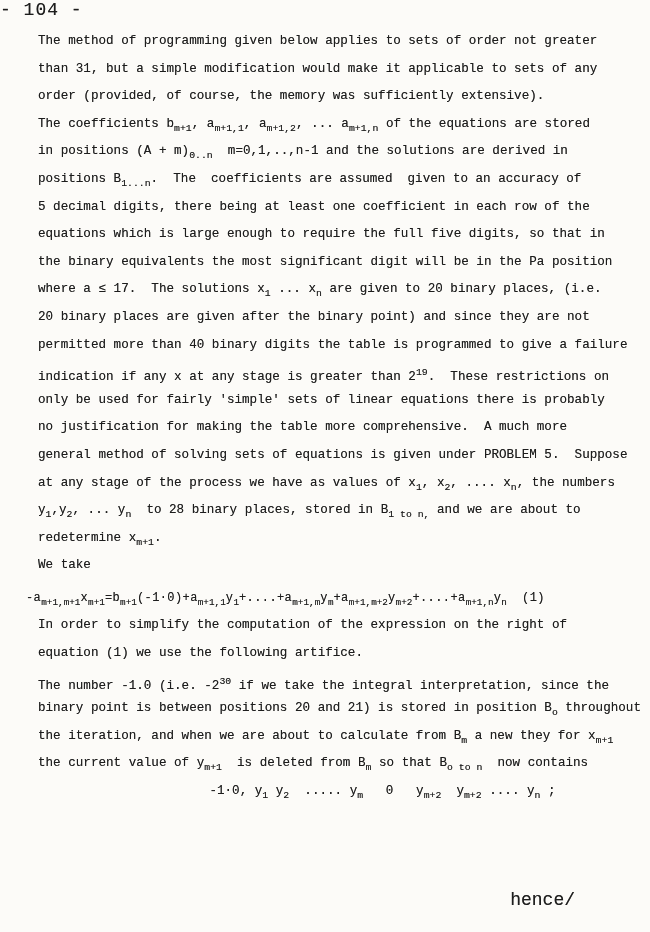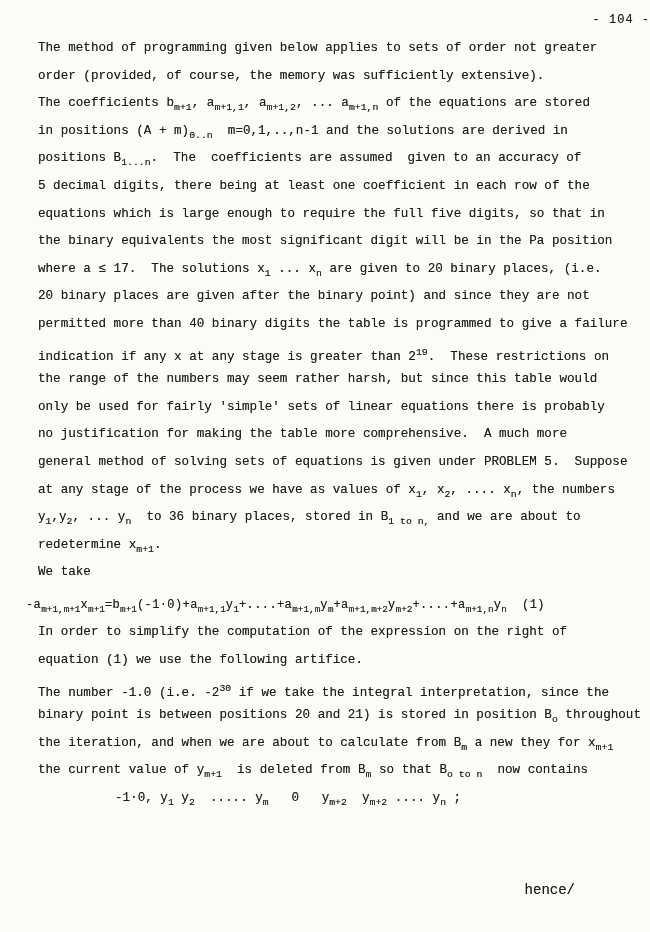--- a/index.html
+++ b/index.html
@@ -12,23 +12,22 @@
     width: 650px;
     height: 932px;
     margin: 0 auto;
     background: #fcfbf8;
     overflow: hidden;
     font-family: "Liberation Mono", "DejaVu Sans Mono", monospace;
     color: #1d1d1d;
     text-shadow: 0 0 0.5px rgba(20,20,20,0.55);
   }
   .page-number {
-    margin-top: 13px;
-    text-align: right;
-    font-size: 12px;
+    text-align: left;
+    font-size: 18px;
     letter-spacing: 1px;
     white-space: pre;
   }
   .heading {
     margin: 22px 0 0 38px;
     font-size: 12.8px;
     text-decoration: underline;
     text-underline-offset: 4px;
     white-space: pre;
   }
@@ -37,69 +36,70 @@
     font-size: 12.6px;
     font-family: Liberation Mono, monospace;
   }
   .line {
     height: 27.6px;
     line-height: 27.6px;
     white-space: pre;
   }
   .line.indented {
     padding-left: 77px;
+    text-align: center;
   }
   .line.equation {
     margin-left: -12px;
     padding-top: 5px;
     font-size: 12px;
     letter-spacing: 0.4px;
   }
   .sub {
     font-size: 0.78em;
     vertical-align: -0.42em;
     letter-spacing: 0;
   }
   .sup {
     font-size: 0.78em;
     vertical-align: 0.52em;
     letter-spacing: 0;
   }
   .catchword {
     position: absolute;
     right: 75px;
-    bottom: 34px;
-    font-size: 14px;
+    bottom: 22px;
+    font-size: 18px;
     white-space: pre;
   }
 </style>
 </head>
 <body>
 
 <div class="page">
   <div class="page-number">- 104 -</div>
   <div class="doc-body">
       <div class="line normal"><span>The method of programming given below applies to sets of order not greater</span></div>
+      <div class="line normal"><span>than 31, but a simple modification would make it applicable to sets of any</span></div>
       <div class="line normal"><span>order (provided, of course, the memory was sufficiently extensive).</span></div>
       <div class="line normal"><span>The coefficients b</span><span class="sub">m+1</span><span>, a</span><span class="sub">m+1,1</span><span>, a</span><span class="sub">m+1,2</span><span>, ... a</span><span class="sub">m+1,n</span><span> of the equations are stored</span></div>
       <div class="line normal"><span>in positions (A + m)</span><span class="sub">0..n</span><span>  m=0,1,..,n-1 and the solutions are derived in</span></div>
       <div class="line normal"><span>positions B</span><span class="sub">1...n</span><span>.  The  coefficients are assumed  given to an accuracy of</span></div>
       <div class="line normal"><span>5 decimal digits, there being at least one coefficient in each row of the</span></div>
       <div class="line normal"><span>equations which is large enough to require the full five digits, so that in</span></div>
       <div class="line normal"><span>the binary equivalents the most significant digit will be in the Pa position</span></div>
       <div class="line normal"><span>where a ≤ 17.  The solutions x</span><span class="sub">1</span><span> ... x</span><span class="sub">n</span><span> are given to 20 binary places, (i.e.</span></div>
       <div class="line normal"><span>20 binary places are given after the binary point) and since they are not</span></div>
       <div class="line normal"><span>permitted more than 40 binary digits the table is programmed to give a failure</span></div>
       <div class="line normal"><span>indication if any x at any stage is greater than 2</span><span class="sup">19</span><span>.  These restrictions on</span></div>
-      <div class="line normal"><span>the range of the numbers may seem rather harsh, but since this table would</span></div>
       <div class="line normal"><span>only be used for fairly 'simple' sets of linear equations there is probably</span></div>
       <div class="line normal"><span>no justification for making the table more comprehensive.  A much more</span></div>
       <div class="line normal"><span>general method of solving sets of equations is given under PROBLEM 5.  Suppose</span></div>
       <div class="line normal"><span>at any stage of the process we have as values of x</span><span class="sub">1</span><span>, x</span><span class="sub">2</span><span>, .... x</span><span class="sub">n</span><span>, the numbers</span></div>
-      <div class="line normal"><span>y</span><span class="sub">1</span><span>,y</span><span class="sub">2</span><span>, ... y</span><span class="sub">n</span><span>  to 36 binary places, stored in B</span><span class="sub">1 to n,</span><span> and we are about to</span></div>
+      <div class="line normal"><span>y</span><span class="sub">1</span><span>,y</span><span class="sub">2</span><span>, ... y</span><span class="sub">n</span><span>  to 28 binary places, stored in B</span><span class="sub">1 to n,</span><span> and we are about to</span></div>
       <div class="line normal"><span>redetermine x</span><span class="sub">m+1</span><span>.</span></div>
       <div class="line normal"><span>We take</span></div>
       <div class="line equation"><span>-a</span><span class="sub">m+1,m+1</span><span>x</span><span class="sub">m+1</span><span>=b</span><span class="sub">m+1</span><span>(-1·0)+a</span><span class="sub">m+1,1</span><span>y</span><span class="sub">1</span><span>+....+a</span><span class="sub">m+1,m</span><span>y</span><span class="sub">m</span><span>+a</span><span class="sub">m+1,m+2</span><span>y</span><span class="sub">m+2</span><span>+....+a</span><span class="sub">m+1,n</span><span>y</span><span class="sub">n</span><span>  (1)</span></div>
       <div class="line normal"><span>In order to simplify the computation of the expression on the right of</span></div>
       <div class="line normal"><span>equation (1) we use the following artifice.</span></div>
       <div class="line normal"><span>The number -1.0 (i.e. -2</span><span class="sup">30</span><span> if we take the integral interpretation, since the</span></div>
       <div class="line normal"><span>binary point is between positions 20 and 21) is stored in position B</span><span class="sub">o</span><span> throughout</span></div>
       <div class="line normal"><span>the iteration, and when we are about to calculate from B</span><span class="sub">m</span><span> a new they for x</span><span class="sub">m+1</span></div>
       <div class="line normal"><span>the current value of y</span><span class="sub">m+1</span><span>  is deleted from B</span><span class="sub">m</span><span> so that B</span><span class="sub">o to n</span><span>  now contains</span></div>
       <div class="line indented"><span>-1·0, y</span><span class="sub">1</span><span> y</span><span class="sub">2</span><span>  ..... y</span><span class="sub">m</span><span>   0   y</span><span class="sub">m+2</span><span>  y</span><span class="sub">m+2</span><span> .... y</span><span class="sub">n</span><span> ;</span></div>

